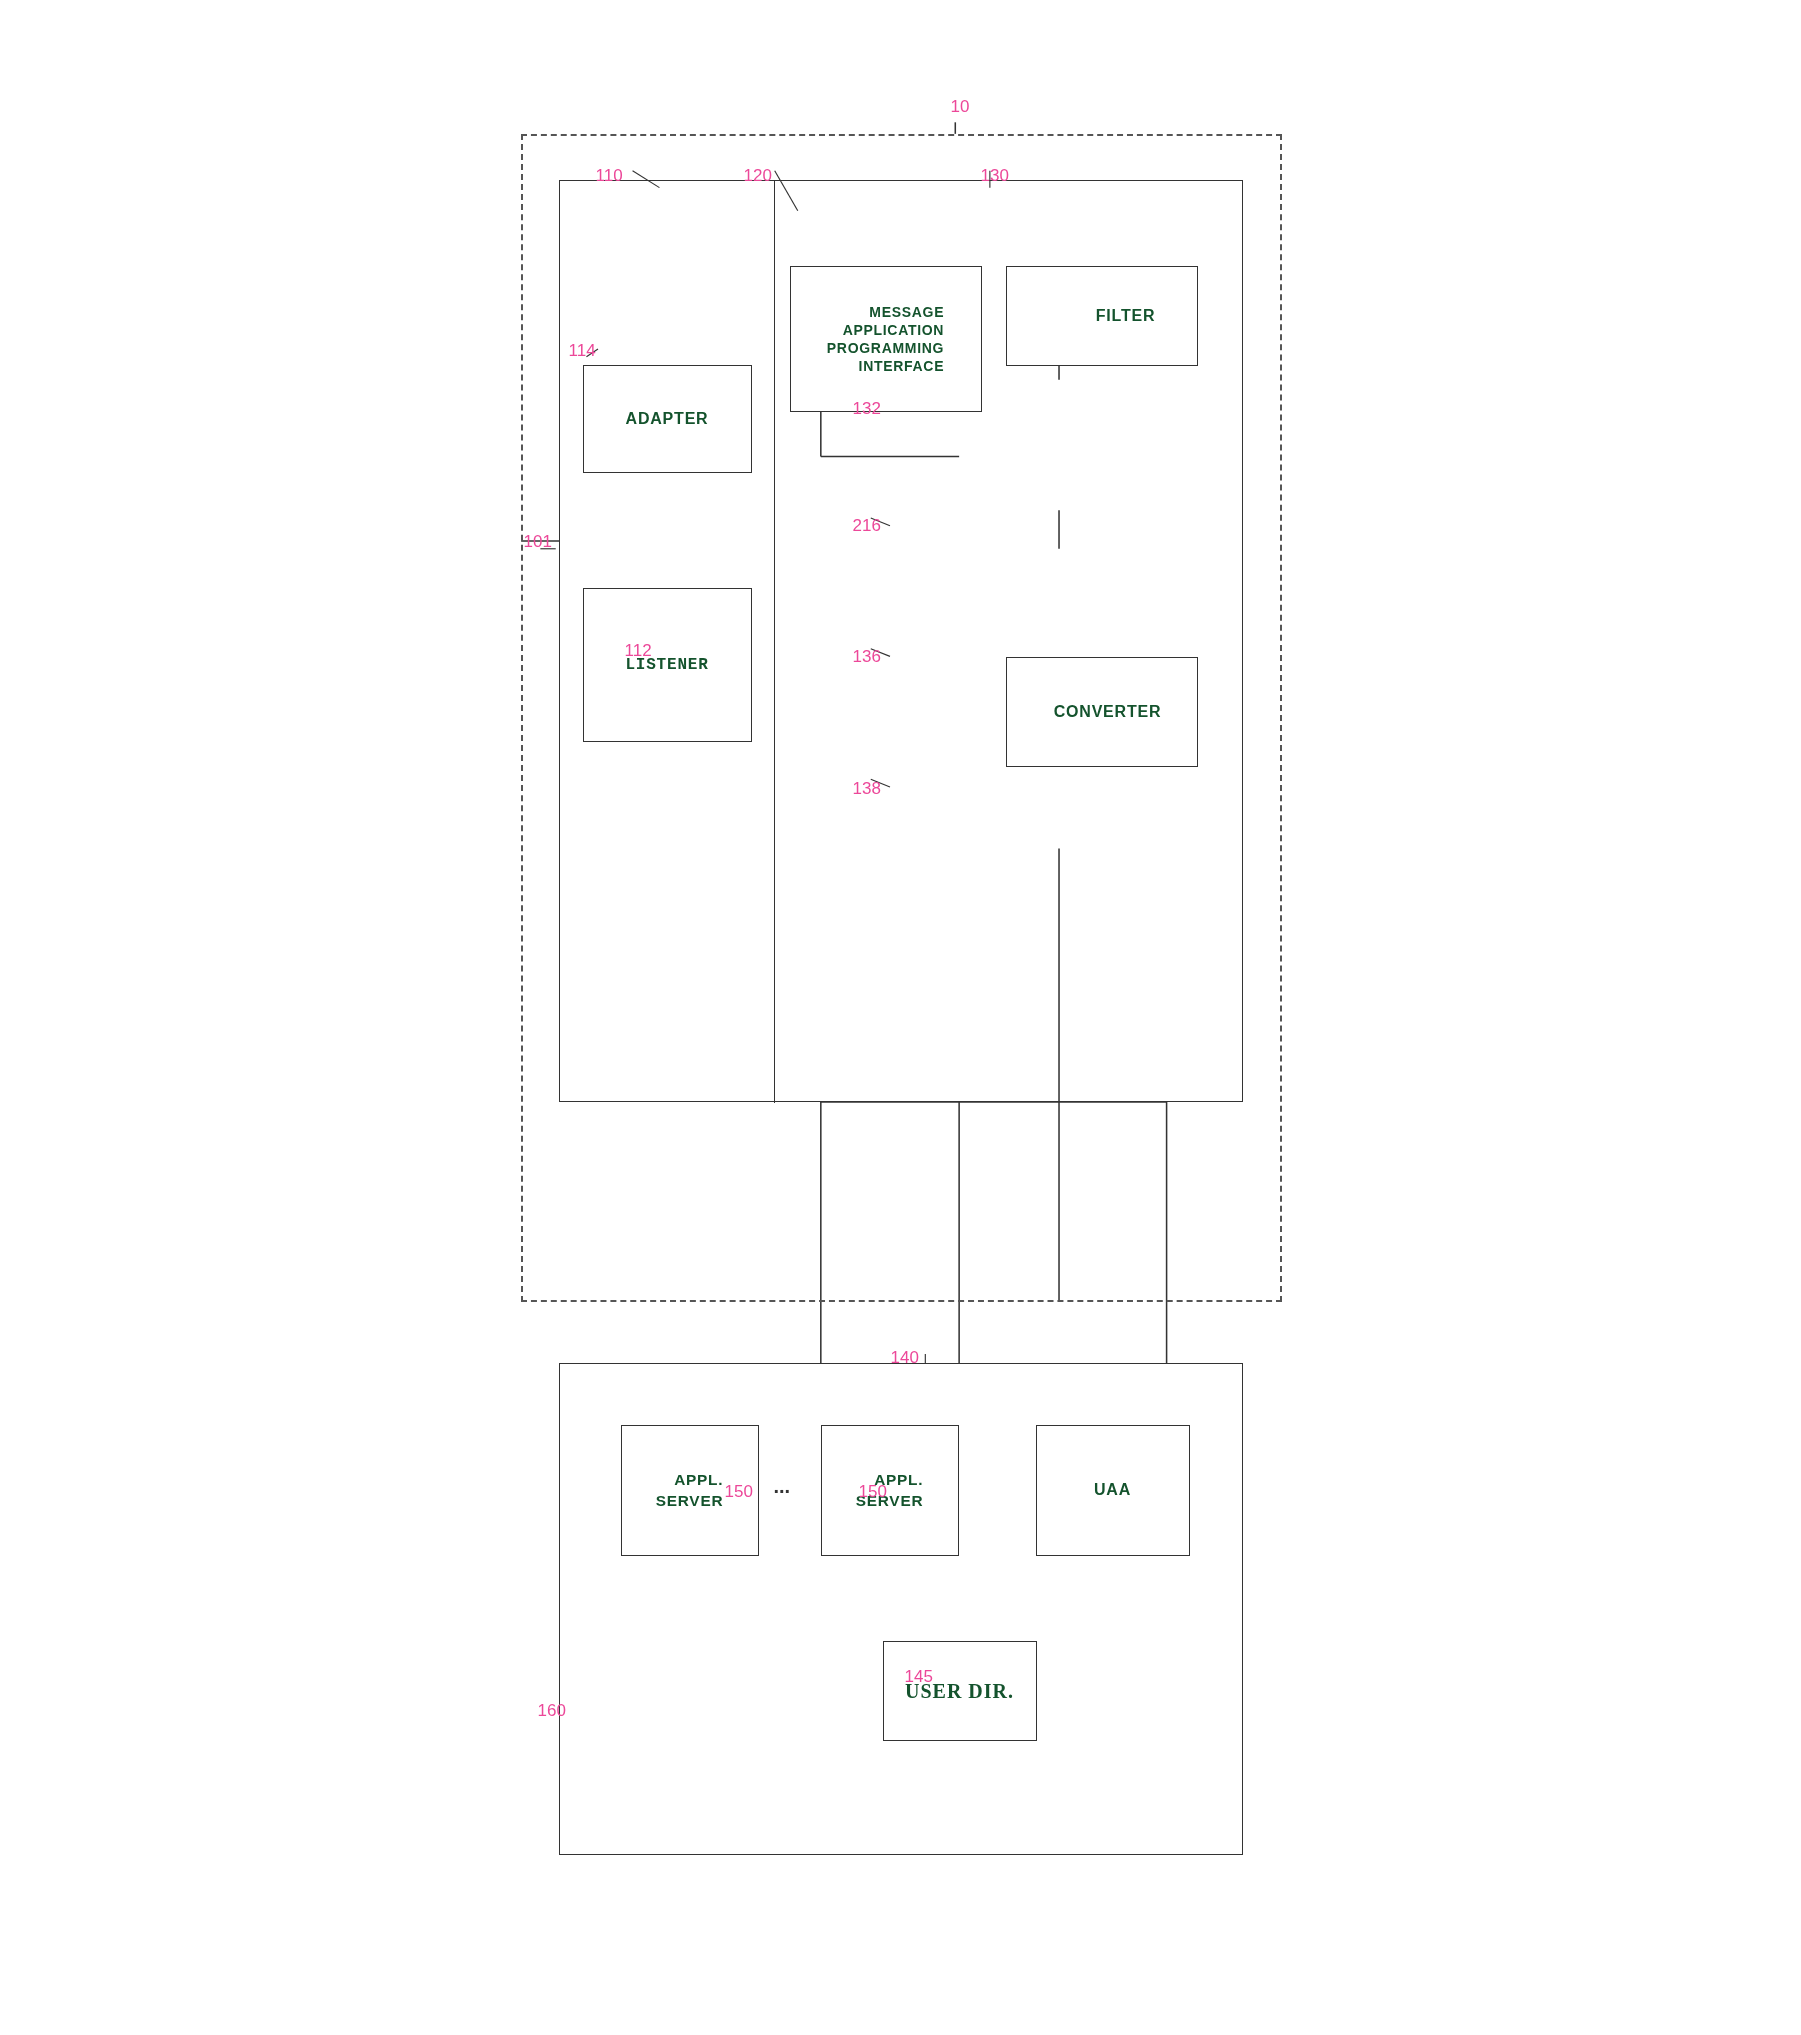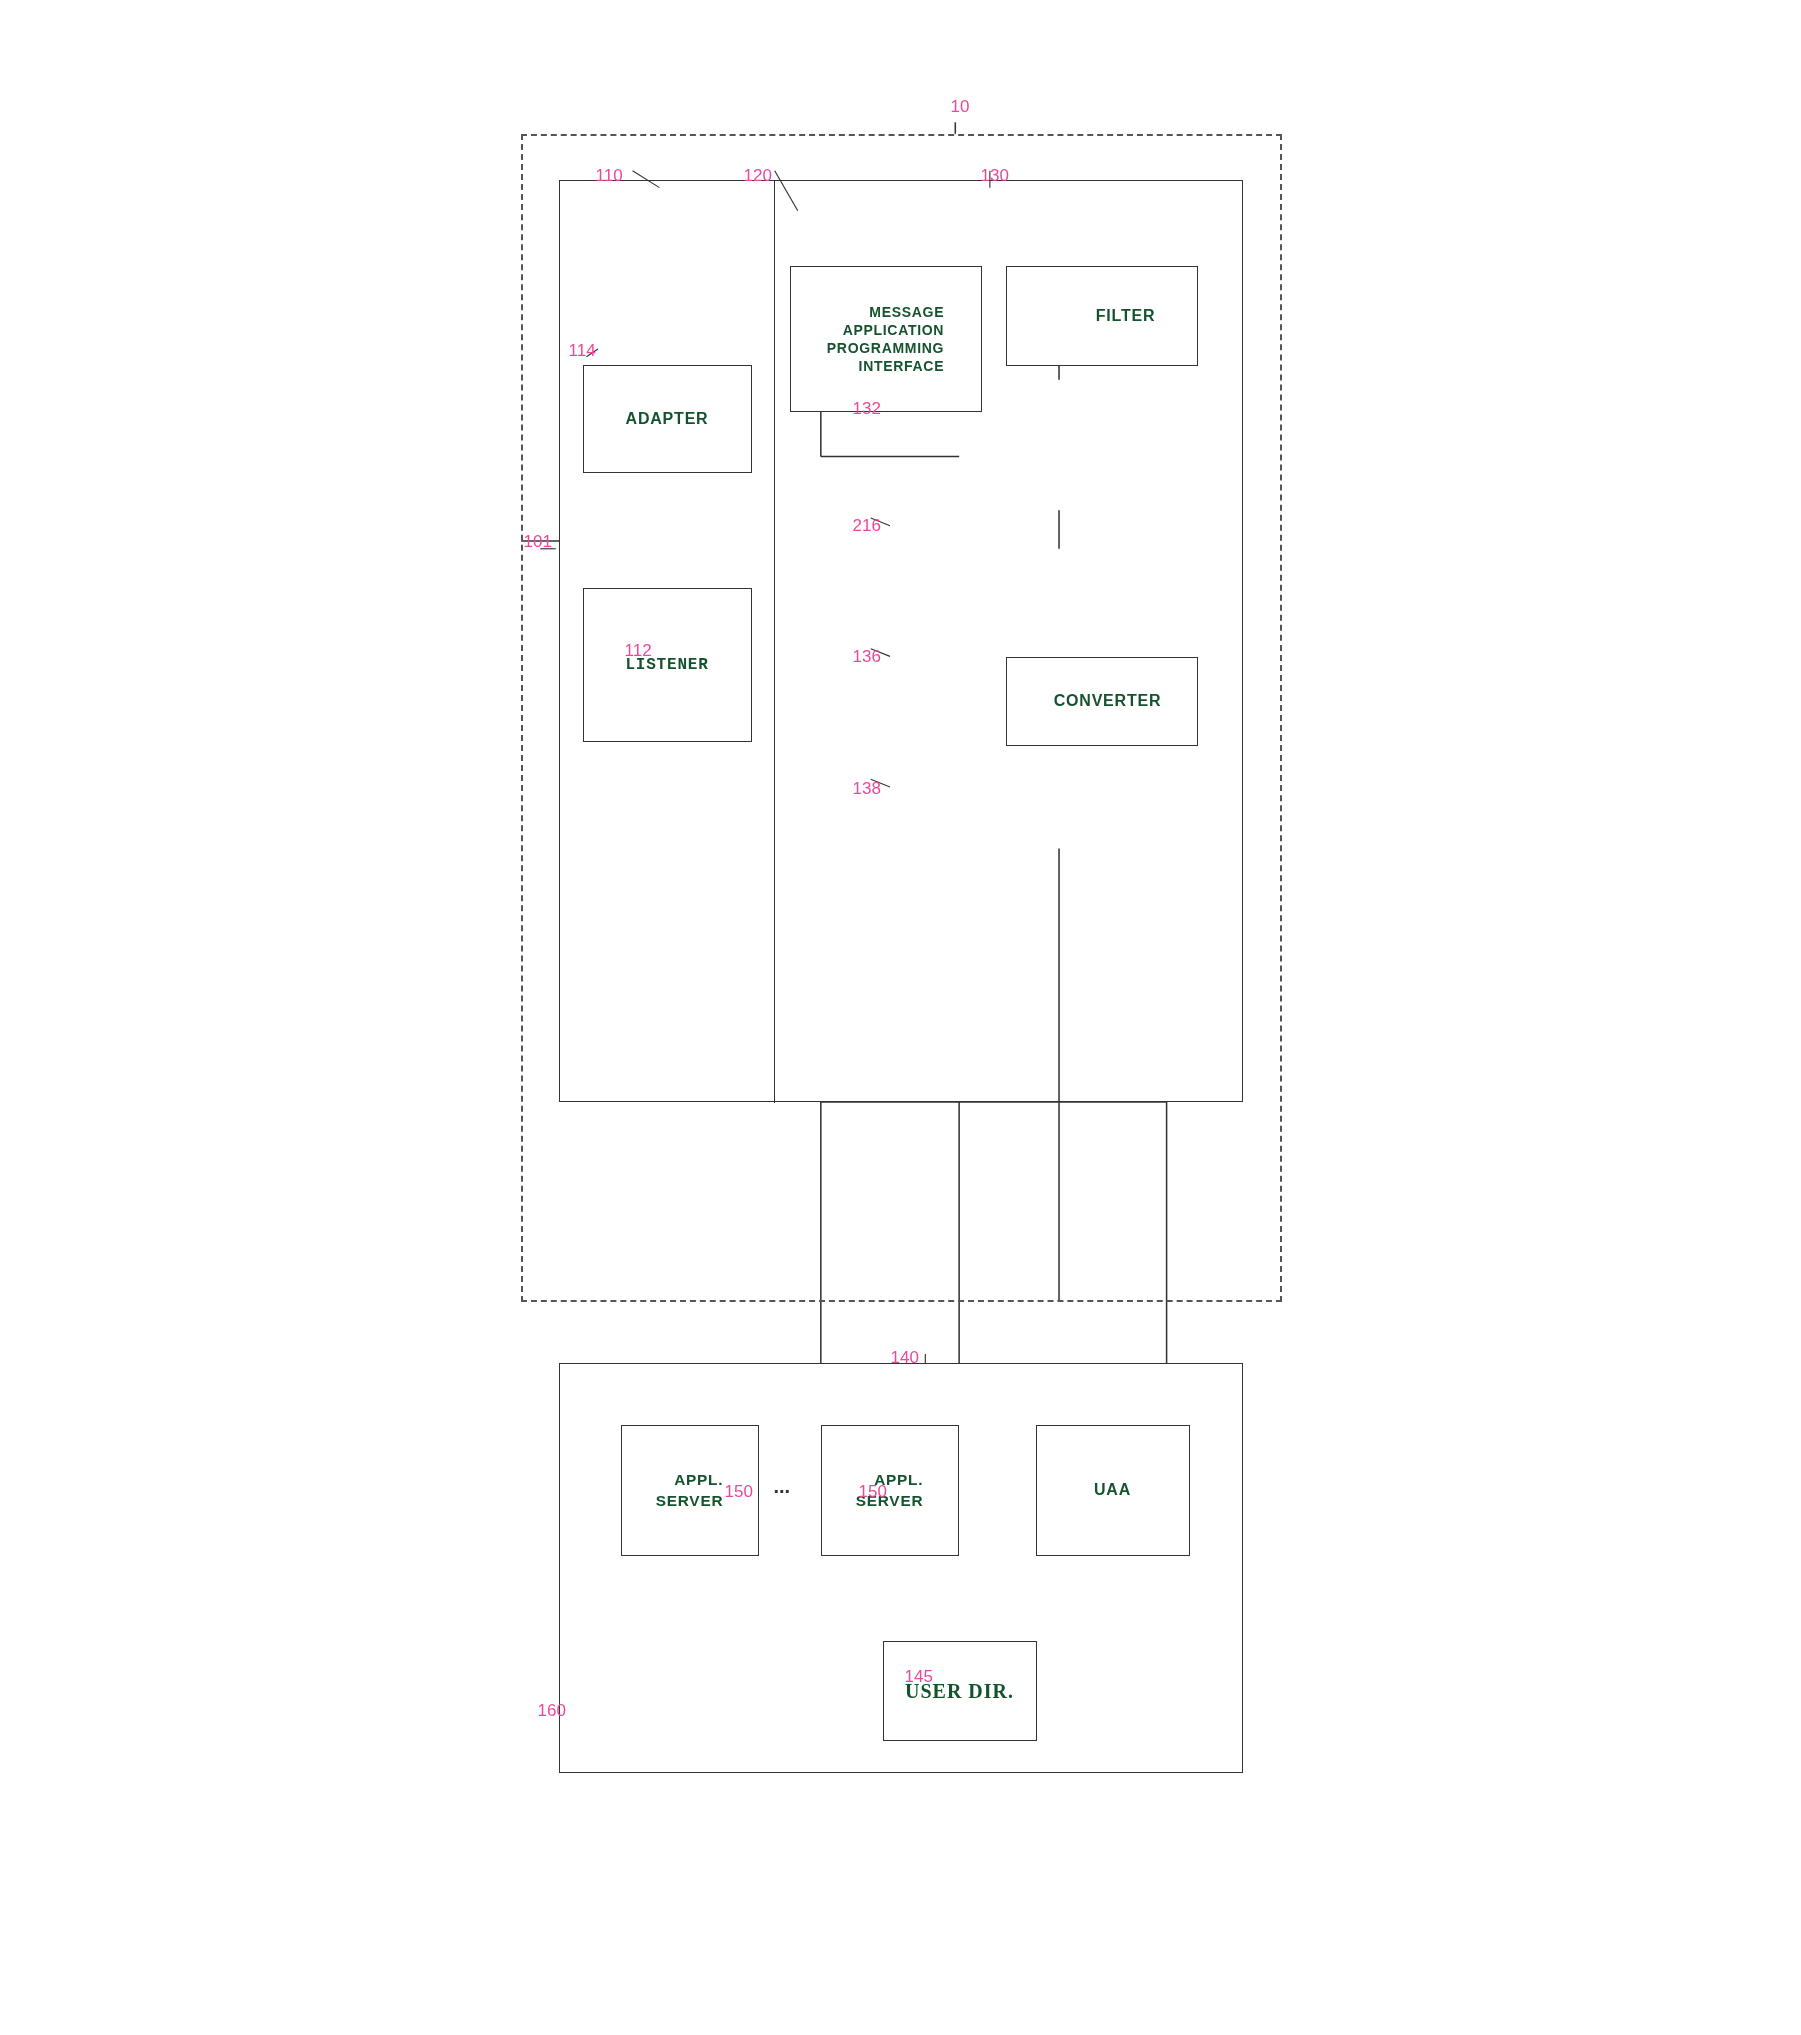--- a/index.html
+++ b/index.html
@@ -74,21 +74,21 @@
       width: 807px;
       height: 1921px;
       pointer-events: none;
     }
     
     .external-box {
       position: absolute;
       top: 1306px;
       left: 61px;
       width: 684px;
-      height: 410px;
+      height: 492px;
       border: 1.9px solid #333;
       background: #fff;
     }
   </style>
 </head>
 <body>
 
 <div class="diagram-container">
 
   <svg class="svg-overlay" viewBox="0 0 1050 2500" width="807" height="1921">
@@ -178,21 +178,21 @@
 APPLICATION
 PROGRAMMING
 INTERFACE</span>
     </div>
 
     <div class="component-box" style="top:85px; left:446px; width:192px; height:100px;padding-left:48px;">
       <span>FILTER</span>
     </div>
 
 
-    <div class="component-box" style="top:476px; left:446px; width:192px; height:89px;padding-left:12px;">
+    <div class="component-box" style="top:476px; left:446px; width:192px; height:110px;padding-left:12px;">
       <span>CONVERTER</span>
     </div>
 
 
   </div>
 
   <div class="ref-label" style="top:109px; left:98px;">110</div>
 
   <div class="ref-label" style="top:109px; left:246px;">120</div>
 

